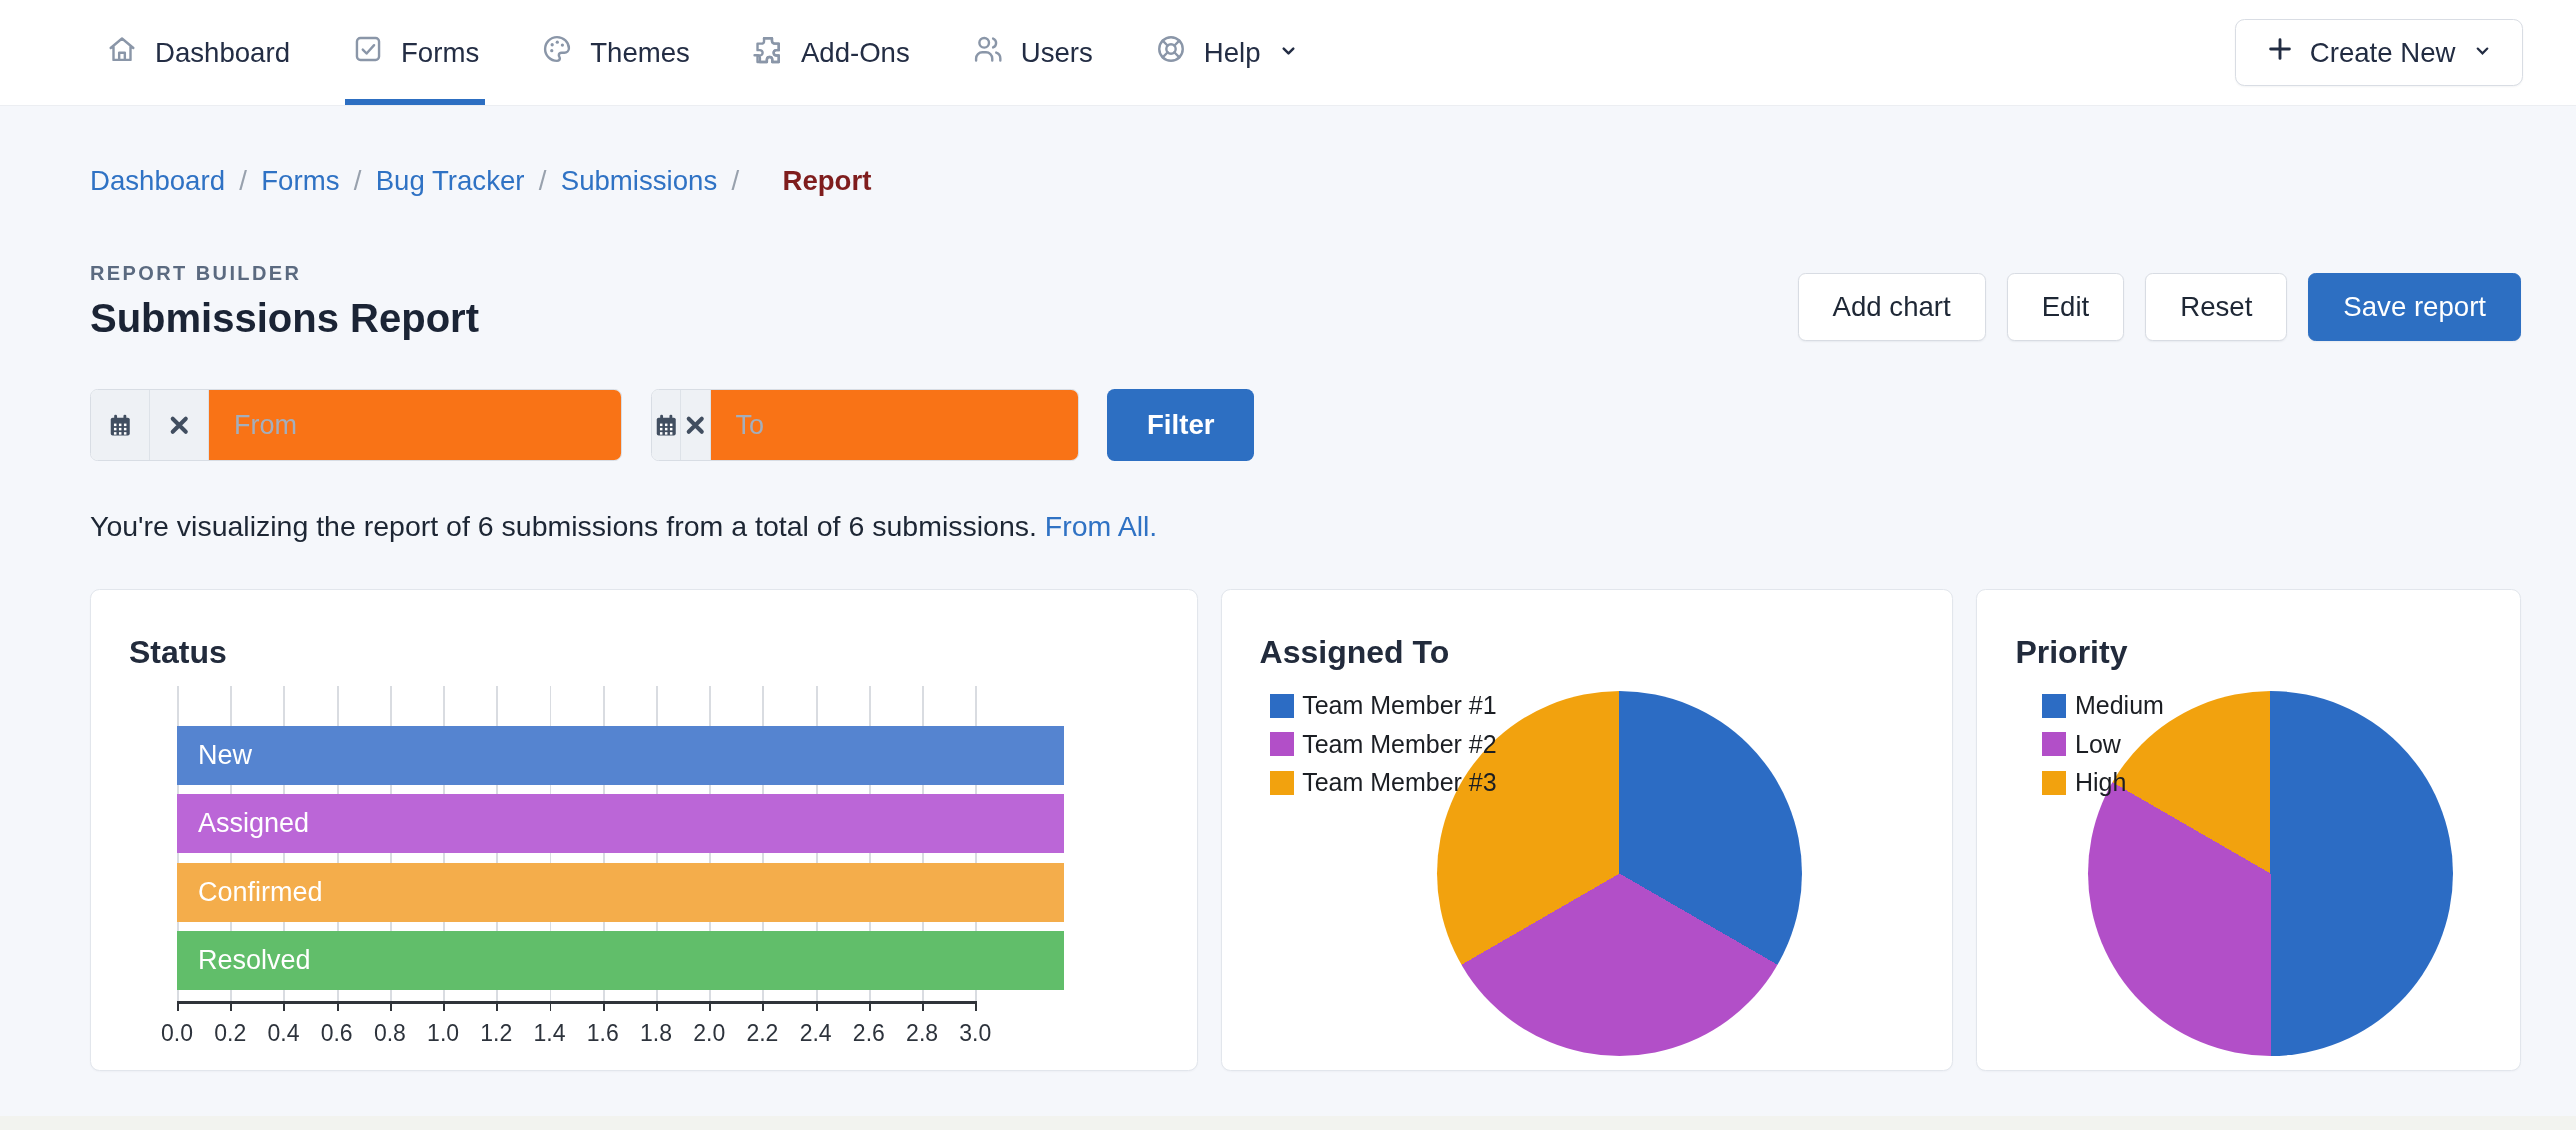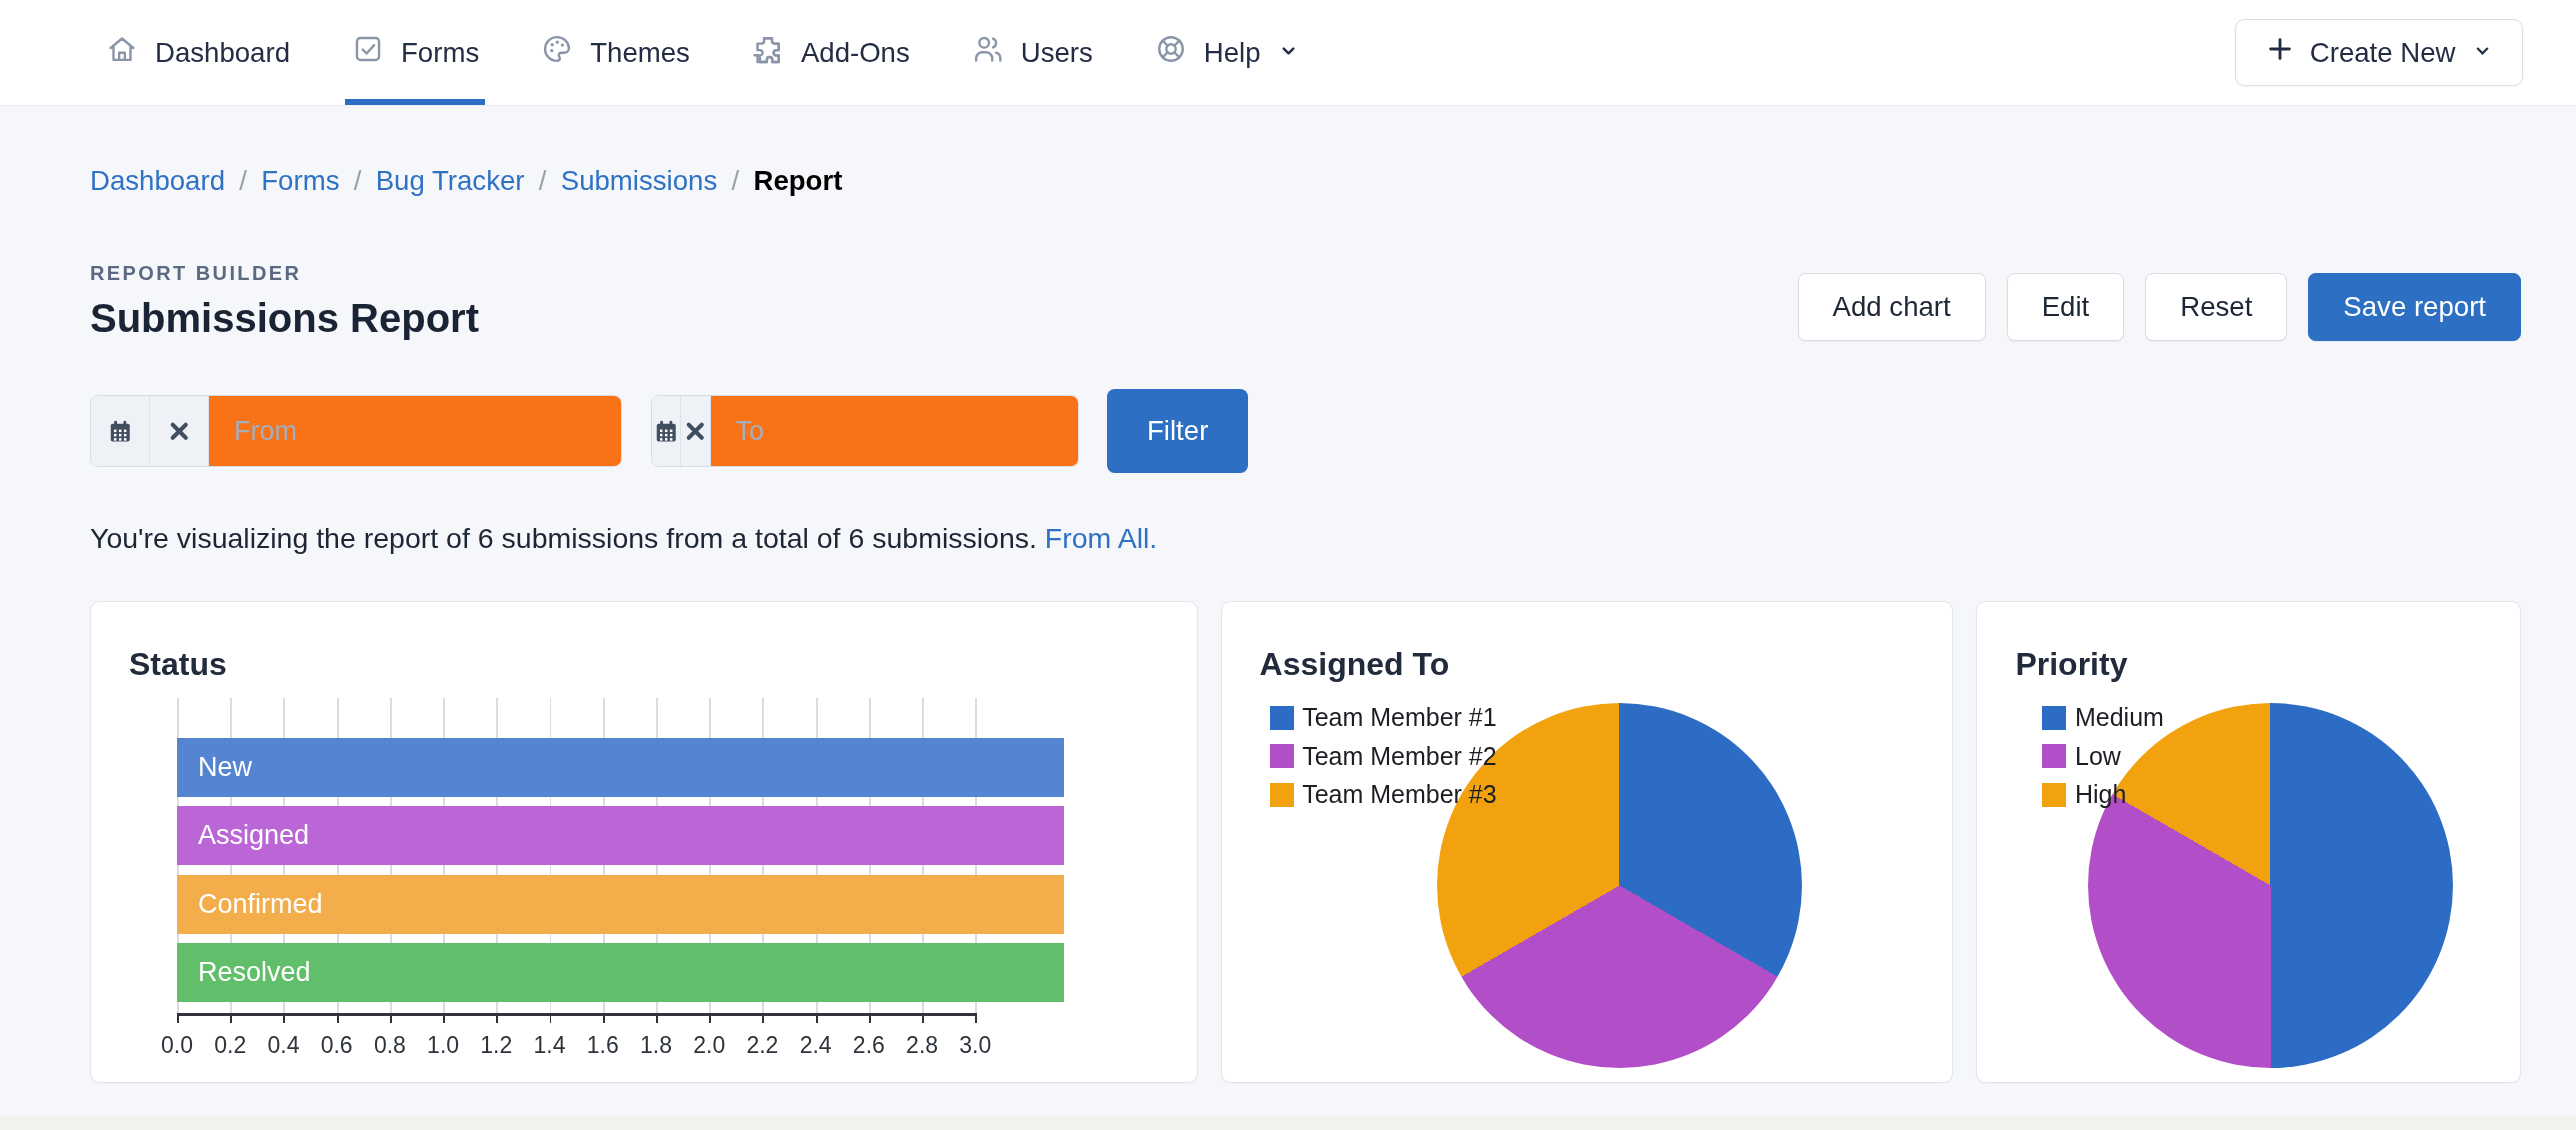--- a/index.html
+++ b/index.html
@@ -30,21 +30,21 @@
     background:#fff; border:1px solid #d9dde4; border-radius:9.5px; padding:0 28.5px;
     font-size:27.6px; font-weight:500; color:#222c42; box-shadow:0 1px 1.9px rgba(20,30,50,.05); cursor:pointer;
   }
   .create-btn svg { width:30px; height:30px; stroke:#222c42; fill:none; stroke-width:2.3; stroke-linecap:round; }
   .create-btn .chev svg { width:23px; height:23px; }
   
   .content { padding:59px 55px 0 90px; }
   .breadcrumb { display:flex; align-items:center; gap:14.3px; font-size:27.6px; }
   .breadcrumb a { color:#2f72c4; text-decoration:none; cursor:pointer; }
   .crumb-sep { color:#98a1ad; }
-  .crumb-current { color:#000000; font-weight:700; }
+  .crumb-current { color:#7f1d1d; font-weight:700;margin-left:29px; }
   .header-row { margin-top:65px; display:flex; align-items:flex-end; justify-content:space-between;gap:12px; }
   .eyebrow { font-size:20px; font-weight:700; letter-spacing:2.4px; color:#5b6a80; }
   .page-title { margin-top:11.4px; font-size:40px; font-weight:700; color:#1b2435; }
   .header-buttons { display:flex; gap:21px; }
   .btn {
     height:68px; padding:0 34px; border-radius:7.6px; border:1px solid #d8dce3; background:#fff;
     font-size:27.6px; font-weight:500; color:#1e2735; display:flex; align-items:center;
     box-shadow:0 1px 1.9px rgba(20,30,50,.06); cursor:pointer; font-family:inherit;
   }
   .btn.primary { background:var(--accent); border-color:var(--accent); color:#fff; }
@@ -59,22 +59,22 @@
     width:59px; display:flex; align-items:center; justify-content:center;
     background:#eef1f5; border-right:1px solid #dde2e8; cursor:pointer;
   }
   .seg-btn svg { width:28.5px; height:28.5px; }
   .date-input {
     flex:1; border:none; outline:none; padding:0 25px; font-size:27px; color:#1d2634;
     font-family:inherit; background:#f97316;
   }
   .date-input::placeholder { color:#a4aebc; }
   .filter-btn {
-    height:84px; padding:0 40px; border:none; border-radius:7.6px; background:var(--accent);
-    color:#fff; font-size:27.6px; font-weight:400; cursor:pointer; font-family:inherit;
+    height:72px; padding:0 40px; border:none; border-radius:7.6px; background:var(--accent);
+    color:#fff; font-size:27.6px; font-weight:700; cursor:pointer; font-family:inherit;
   }
   .summary { margin-top:49px; font-size:28.5px; color:#1d2634; }
   .summary a { color:#2f72c4; text-decoration:none; cursor:pointer; }
   
   .cards { margin-top:46px; display:flex; gap:23px; }
   .card {
     background:#fff; border:1px solid #e2e6ec; border-radius:9.5px; height:482px; position:relative;
     box-shadow:0 1px 1.9px rgba(20,30,50,.03);
   }
   .card-status { width:1200px; } .card-assigned { width:794px; } .card-priority { width:590px; }

